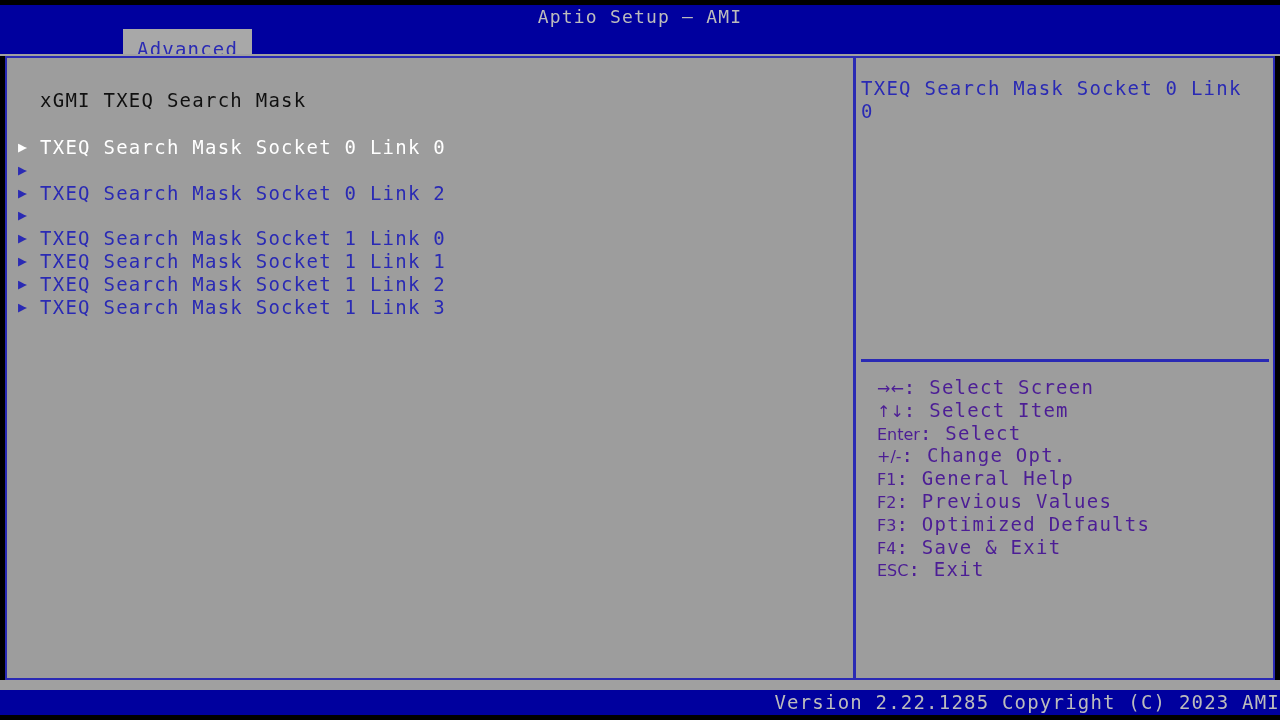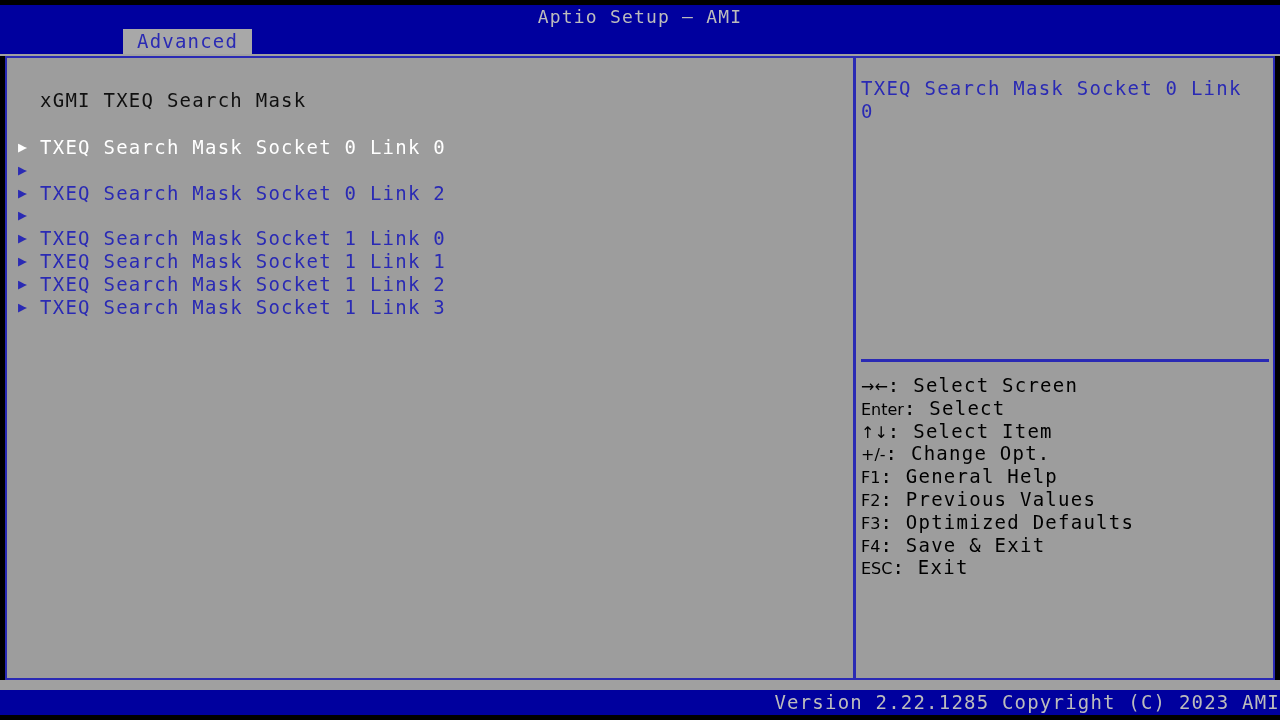--- a/index.html
+++ b/index.html
@@ -51,21 +51,21 @@
     position: absolute;
     left: 0; top: 29px;
     width: 1280px; height: 25px;
     background: #00009e;
   }
   .tab {
     position: absolute;
     left: 123px; top: 29px;
     height: 25px;
     line-height: 25px;
-    padding: 0 14px;
+    padding: 8px 14px;
     background: #a8a8a8;
     color: #2a2ab4;
     font-size: 19px;
     letter-spacing: 1.2px;
     white-space: pre;
   }
 
   
   .gapstrip {
     position: absolute;
@@ -161,25 +161,26 @@
     width: 408px; height: 3px;
     background: #2a2ab4;
   }
   #legend {
     position: absolute;
     left: 5px; top: 316px;
     width: 408px;
   }
   .legend-row {
     height: 22.8px;
-    line-height: 22px;
-    color: #000000;
-    font-size: 19px;
-    letter-spacing: 1.25px;
-    white-space: pre;
+    line-height: 27px;
+    color: #4c1d95;
+    font-size: 19px;
+    letter-spacing: 1.25px;
+    white-space: pre;
+    margin-left: 16px;
   }
   .legend-row .keys {
     font-family: "DejaVu Sans", sans-serif;
     font-size: 16px;
     letter-spacing: 0;
   }
 
   
   .footerbar {
     position: absolute;
@@ -236,22 +237,22 @@
         </div>
     </div>
 
     <div class="panel-divider"></div>
 
     <div id="right-panel">
       <div class="help-text">TXEQ Search Mask Socket 0 Link 0</div>
       <div class="help-rule"></div>
       <div id="legend">
           <div class="legend-row"><span class="keys">→←</span><span>: </span><span>Select Screen</span></div>
+          <div class="legend-row"><span class="keys">↑↓</span><span>: </span><span>Select Item</span></div>
           <div class="legend-row"><span class="keys">Enter</span><span>: </span><span>Select</span></div>
-          <div class="legend-row"><span class="keys">↑↓</span><span>: </span><span>Select Item</span></div>
           <div class="legend-row"><span class="keys">+/-</span><span>: </span><span>Change Opt.</span></div>
           <div class="legend-row"><span class="keys">F1</span><span>: </span><span>General Help</span></div>
           <div class="legend-row"><span class="keys">F2</span><span>: </span><span>Previous Values</span></div>
           <div class="legend-row"><span class="keys">F3</span><span>: </span><span>Optimized Defaults</span></div>
           <div class="legend-row"><span class="keys">F4</span><span>: </span><span>Save &amp; Exit</span></div>
           <div class="legend-row"><span class="keys">ESC</span><span>: </span><span>Exit</span></div>
         </div>
     </div>
 
   </div>

